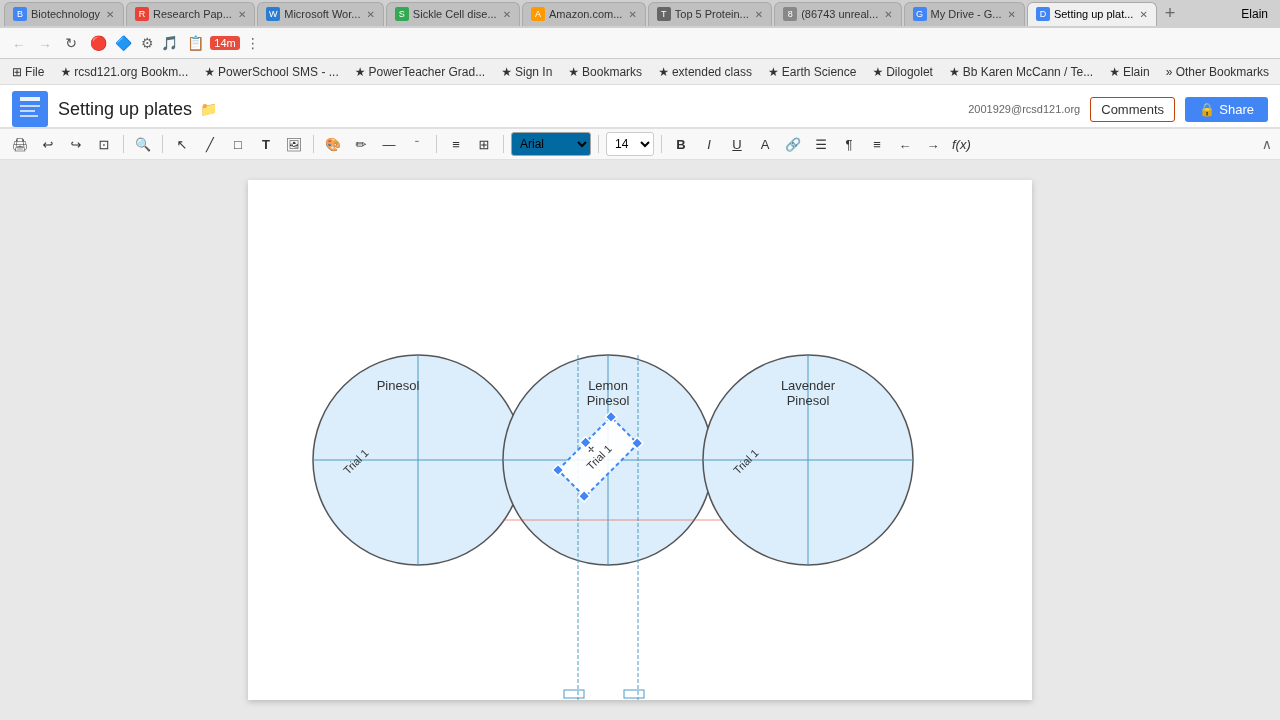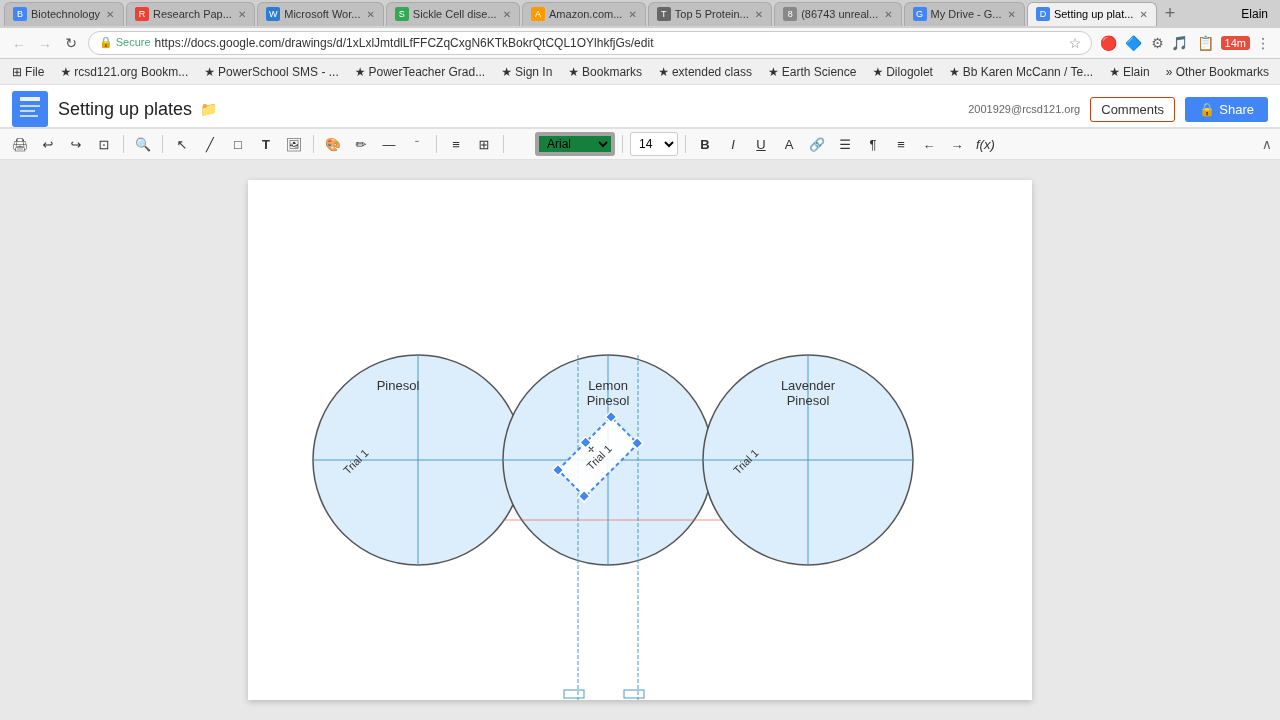--- a/index.html
+++ b/index.html
@@ -44,21 +44,21 @@
 
     
     .menu-bar { display: flex; align-items: center; padding: 2px 12px; gap: 4px; font-size: 13px; }
     .menu-item { padding: 3px 8px; border-radius: 3px; cursor: pointer; color: #333; }
     .saved-status { color: #666; font-size: 13px; margin-left: 8px; }
 
     
     .toolbar { display: flex; align-items: center; padding: 3px 8px; background: #f8f8f8; border-top: 1px solid #e0e0e0; border-bottom: 1px solid #e0e0e0; gap: 4px; flex-wrap: nowrap; overflow: hidden; }
     .toolbar-btn { min-width: 24px; height: 24px; border: none; background: none; cursor: pointer; font-size: 13px; color: #333; display: flex; align-items: center; justify-content: center; border-radius: 3px; padding: 0 3px; }
     .toolbar-sep { width: 1px; height: 18px; background: #ccc; margin: 0 3px; }
-    .font-select { height: 24px; border: 4px solid #a3a3a3; border-radius: 3px; padding: 0 4px; font-size: 12px; background: #15803d; min-width: 80px; margin-left: 24px; }
+    .font-select { height: 24px; border: 1px solid #a3a3a3; border-radius: 3px; padding: 0 4px; font-size: 12px; background: #0369a1; min-width: 80px; }
     .font-size-select { height: 24px; border: 1px solid #ccc; border-radius: 3px; padding: 0 4px; font-size: 12px; background: white; width: 48px; }
     .toolbar-expand { margin-left: auto; font-size: 14px; color: #666; cursor: pointer; }
 
     
     .drawing-area { background: #e8e8e8; flex: 1; display: flex; justify-content: center; align-items: flex-start; padding: 20px; overflow: hidden; height: calc(720px - 28px - 32px - 26px - 56px - 28px - 32px); }
     .canvas { background: white; width: 700px; min-height: 520px; box-shadow: 0 2px 6px rgba(0,0,0,0.2); position: relative; display: flex; align-items: center; justify-content: center; }
 
     .full-layout { display: flex; flex-direction: column; height: 720px; }
   </style>
 </head>
@@ -114,25 +114,20 @@
     </div>
     <div style="font-size:18px;color:#666;padding:0 6px;cursor:pointer;">+</div>
     <div style="margin-left:auto;font-size:12px;color:#000000;padding:0 8px;">Elain</div>
   </div>
 
   <div class="address-bar">
     <div class="nav-buttons">
       <button class="nav-btn disabled">←</button>
       <button class="nav-btn disabled">→</button>
       <button class="nav-btn">↻</button>
-    </div>
-    <div class="url-bar">
-      <span class="url-secure">🔒 Secure</span>
-      <span class="url-text">https://docs.google.com/drawings/d/1xLxlJmtdlLfFFCZqCxgN6KTkBokrQtCQL1OYlhkfjGs/edit</span>
-      <span style="margin-left:auto;font-size:14px;color:#888;">☆</span>
     </div>
     <div class="address-icons">
       <span class="addr-icon">🔴</span>
       <span class="addr-icon">🔷</span>
       <span class="addr-icon">⚙</span>
       <span class="addr-icon">🎵</span>
       <span class="addr-icon">📋</span>
       <span class="addr-icon" style="background:#e74c3c;color:white;border-radius:3px;padding:1px 4px;font-size:11px;">14m</span>
       <span class="addr-icon">⋮</span>
     </div>

